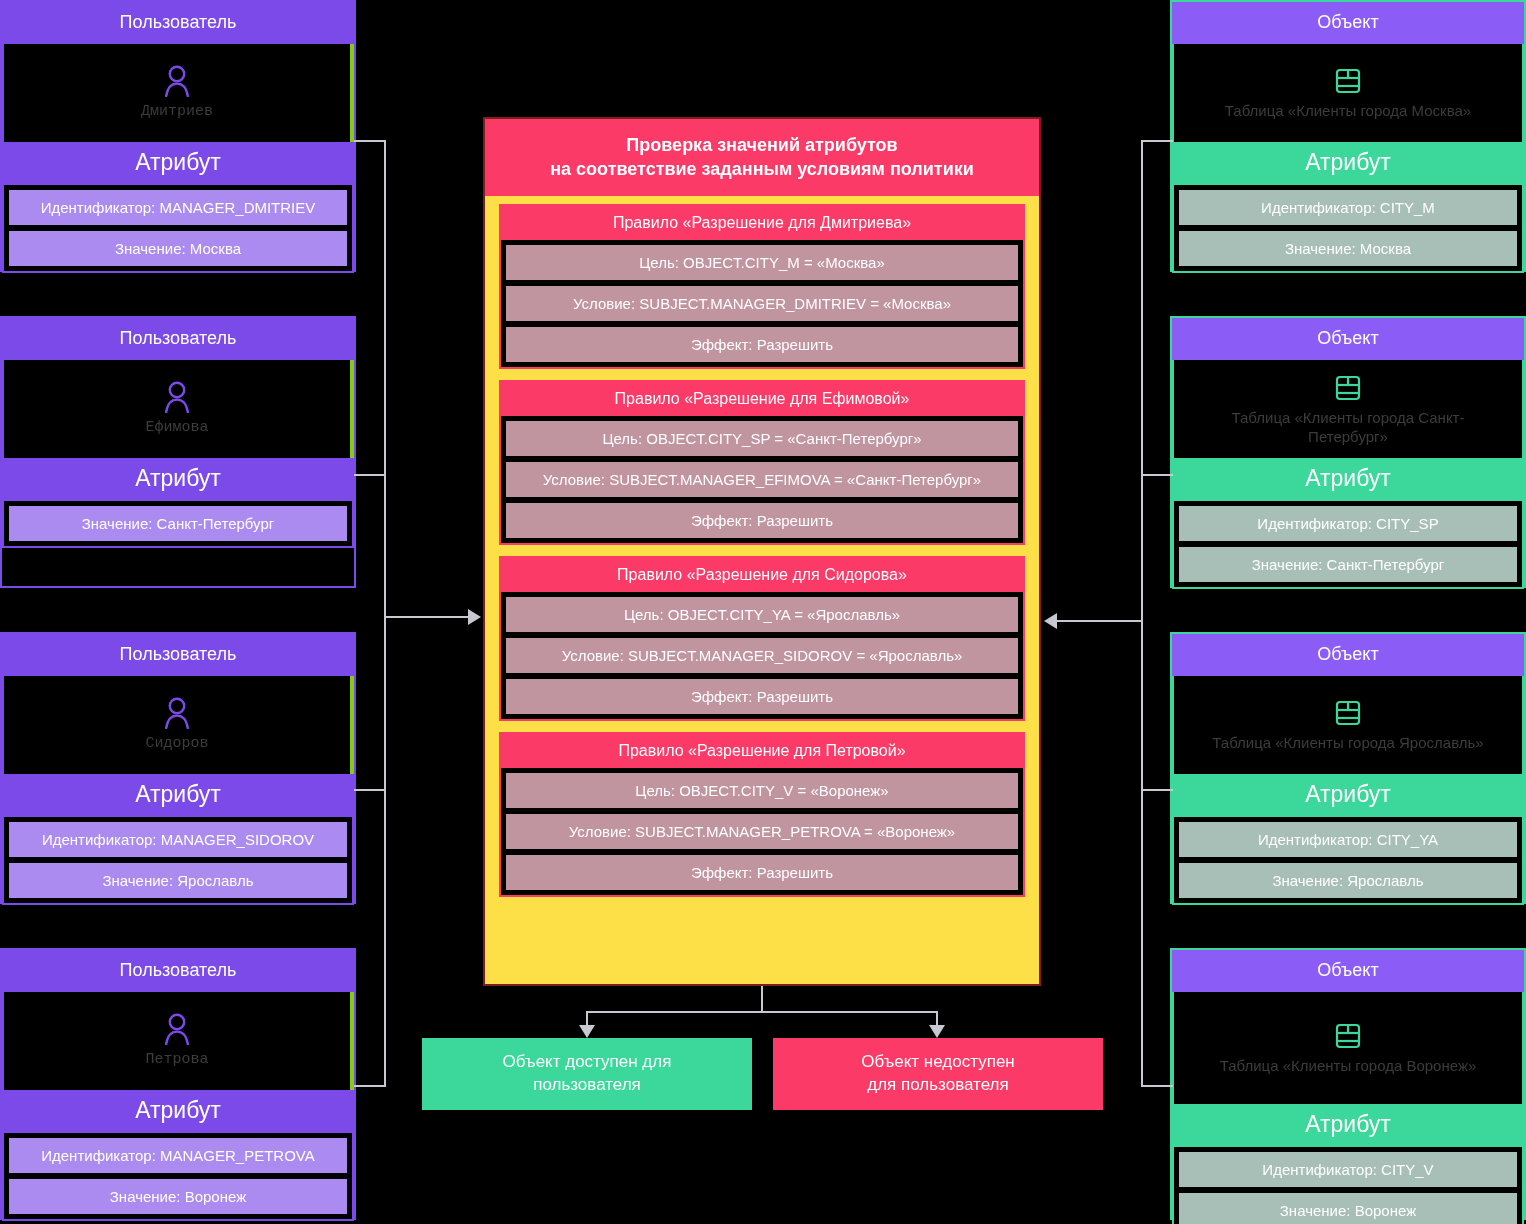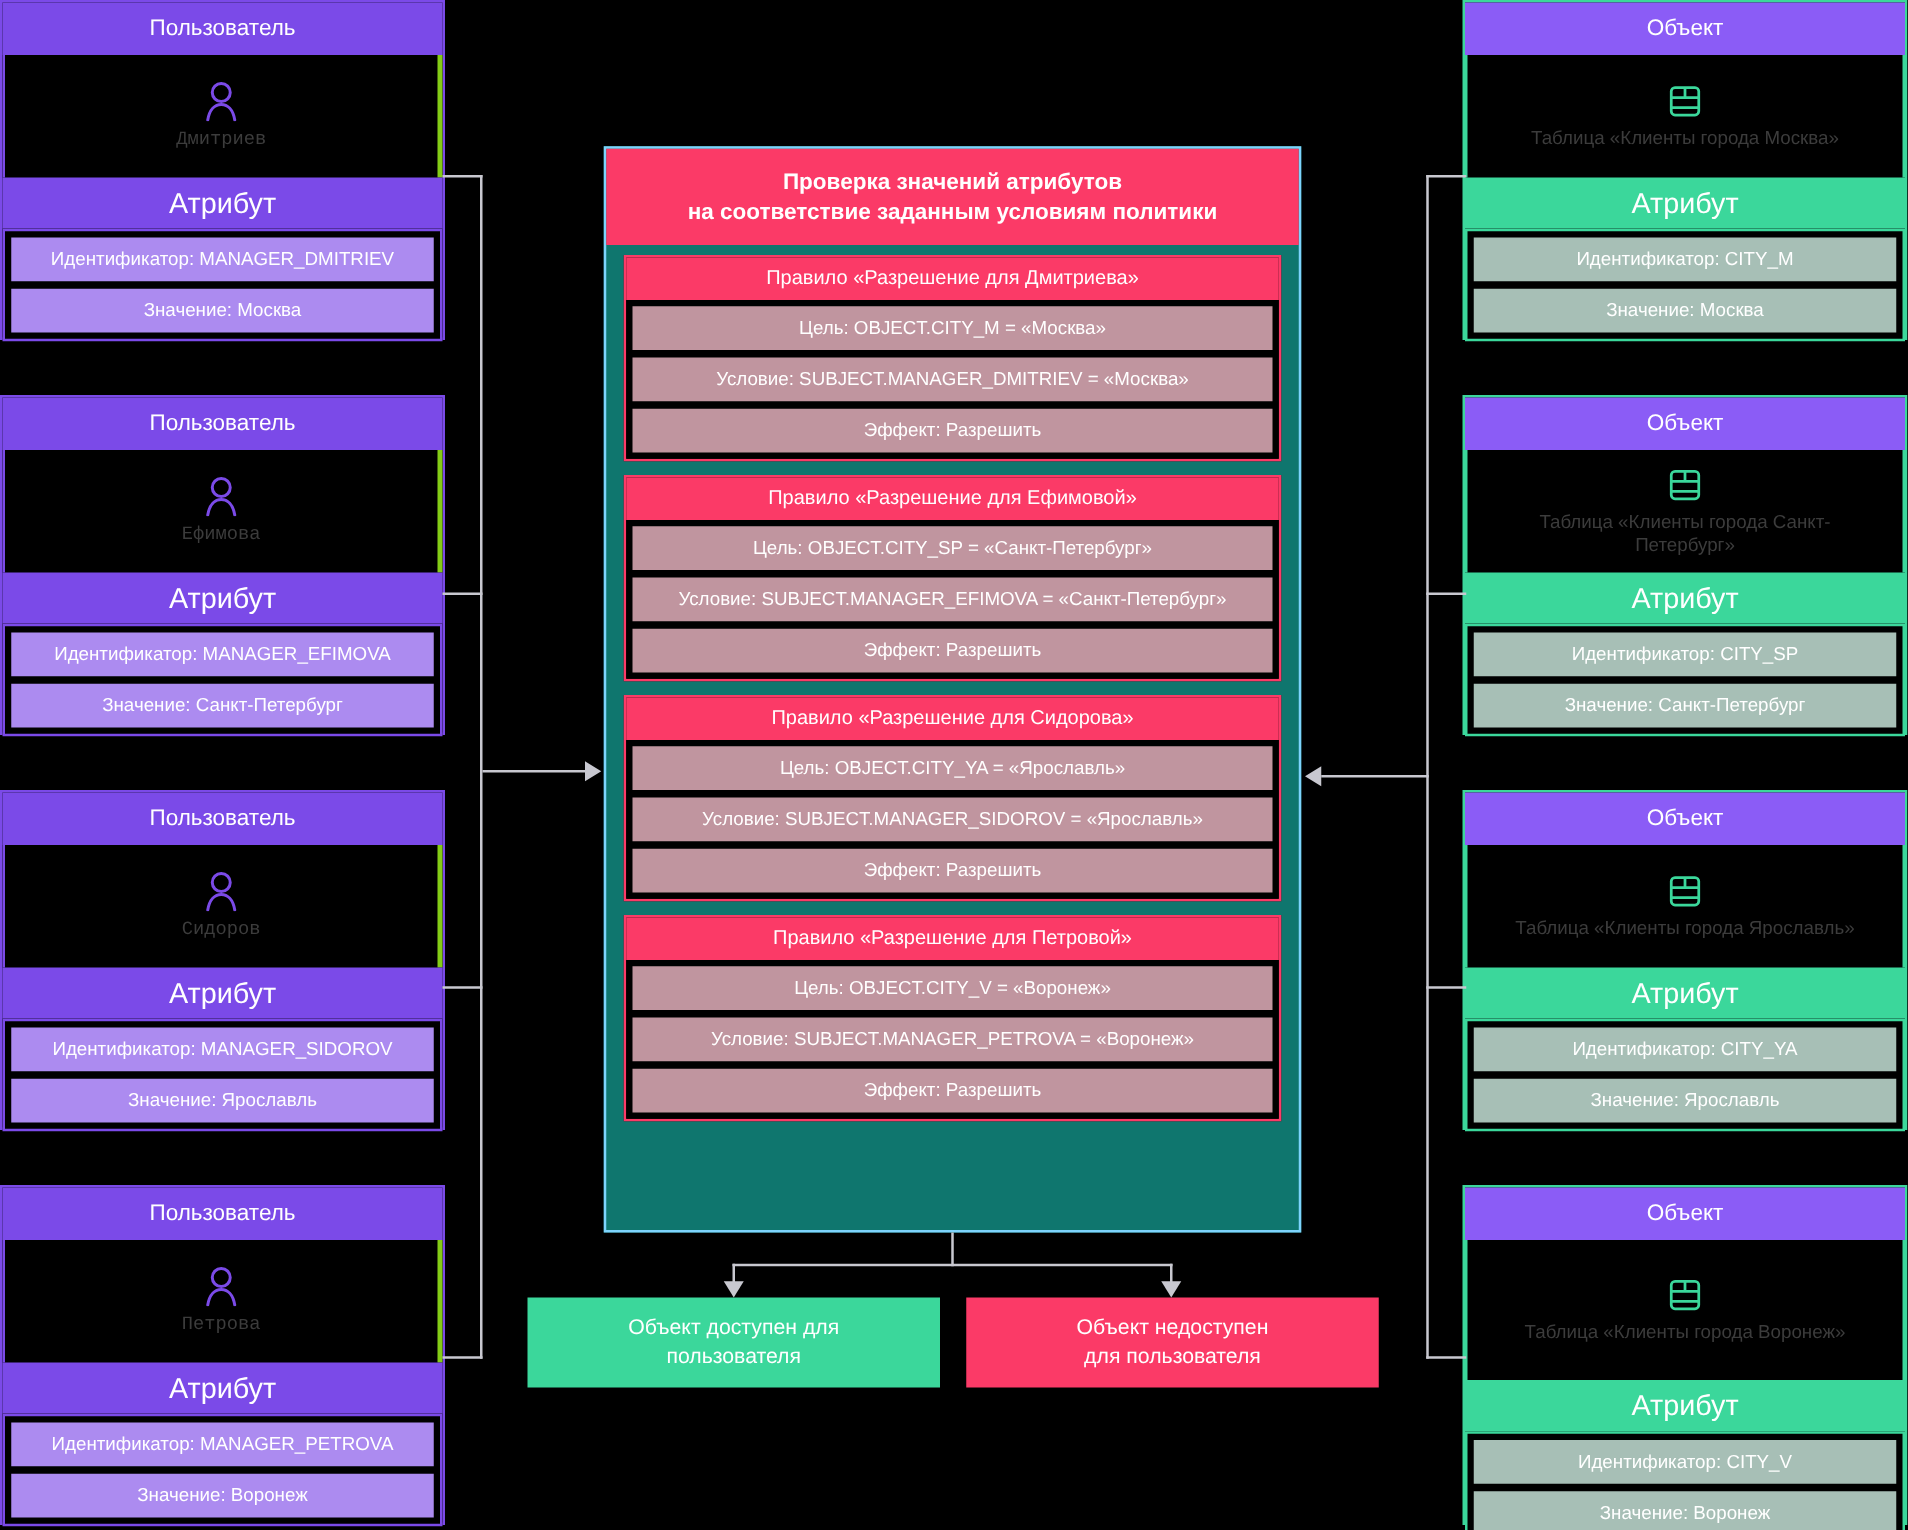--- a/index.html
+++ b/index.html
@@ -50,21 +50,21 @@
   .object .attr-head{background:#3BD79B;}
   .object .attr-box{background:#000;border:2px solid #3BD79B;}
   .object .attr-row{background:#A7BFB6;}
 
   
   .icon{display:block;}
 
   
   .policy{
     position:absolute;box-sizing:border-box;
-    border:2px solid #7dd3fc;background:#0f766e;
+    border:2px solid #7f1d1d;background:#fde047;
   }
   .policy-title{
     background:#FB3A67;color:#fff;text-align:center;
     font-size:18px;line-height:1.35;padding:14px 10px;font-weight:bold;
   }
   .policy-inner{padding:8px 14px 12px;}
   .rule{
     box-sizing:border-box;border:2px solid #FB3A67;background:#000;
     margin-bottom:11px;
   }
@@ -123,21 +123,20 @@
     <div class="card-head">Пользователь</div>
     <div class="card-body" style="height:98px;">
       <svg class="icon" width="28" height="32" viewBox="0 0 28 32">
         <circle cx="14" cy="9" r="7.2" fill="none" stroke="#7B4AE8" stroke-width="2.4"></circle>
         <path d="M3.2 31 C4.6 22.5 9 18.6 14 18.6 C19 18.6 23.4 22.5 24.8 31" fill="none" stroke="#7B4AE8" stroke-width="2.4" stroke-linecap="round"></path>
       </svg>
       <div class="entity-name">Ефимова</div>
     </div>
     <div class="attr-head">Атрибут</div>
     <div class="attr-box">
-      <div class="attr-row">Идентификатор: MANAGER_EFIMOVA</div>
       <div class="attr-row">Значение: Санкт-Петербург</div>
     </div>
   </div>
 
   <div class="card user" style="left:0px;top:632px;width:356px;height:272px;">
     <div class="card-head">Пользователь</div>
     <div class="card-body" style="height:98px;">
       <svg class="icon" width="28" height="32" viewBox="0 0 28 32">
         <circle cx="14" cy="9" r="7.2" fill="none" stroke="#7B4AE8" stroke-width="2.4"></circle>
         <path d="M3.2 31 C4.6 22.5 9 18.6 14 18.6 C19 18.6 23.4 22.5 24.8 31" fill="none" stroke="#7B4AE8" stroke-width="2.4" stroke-linecap="round"></path>

